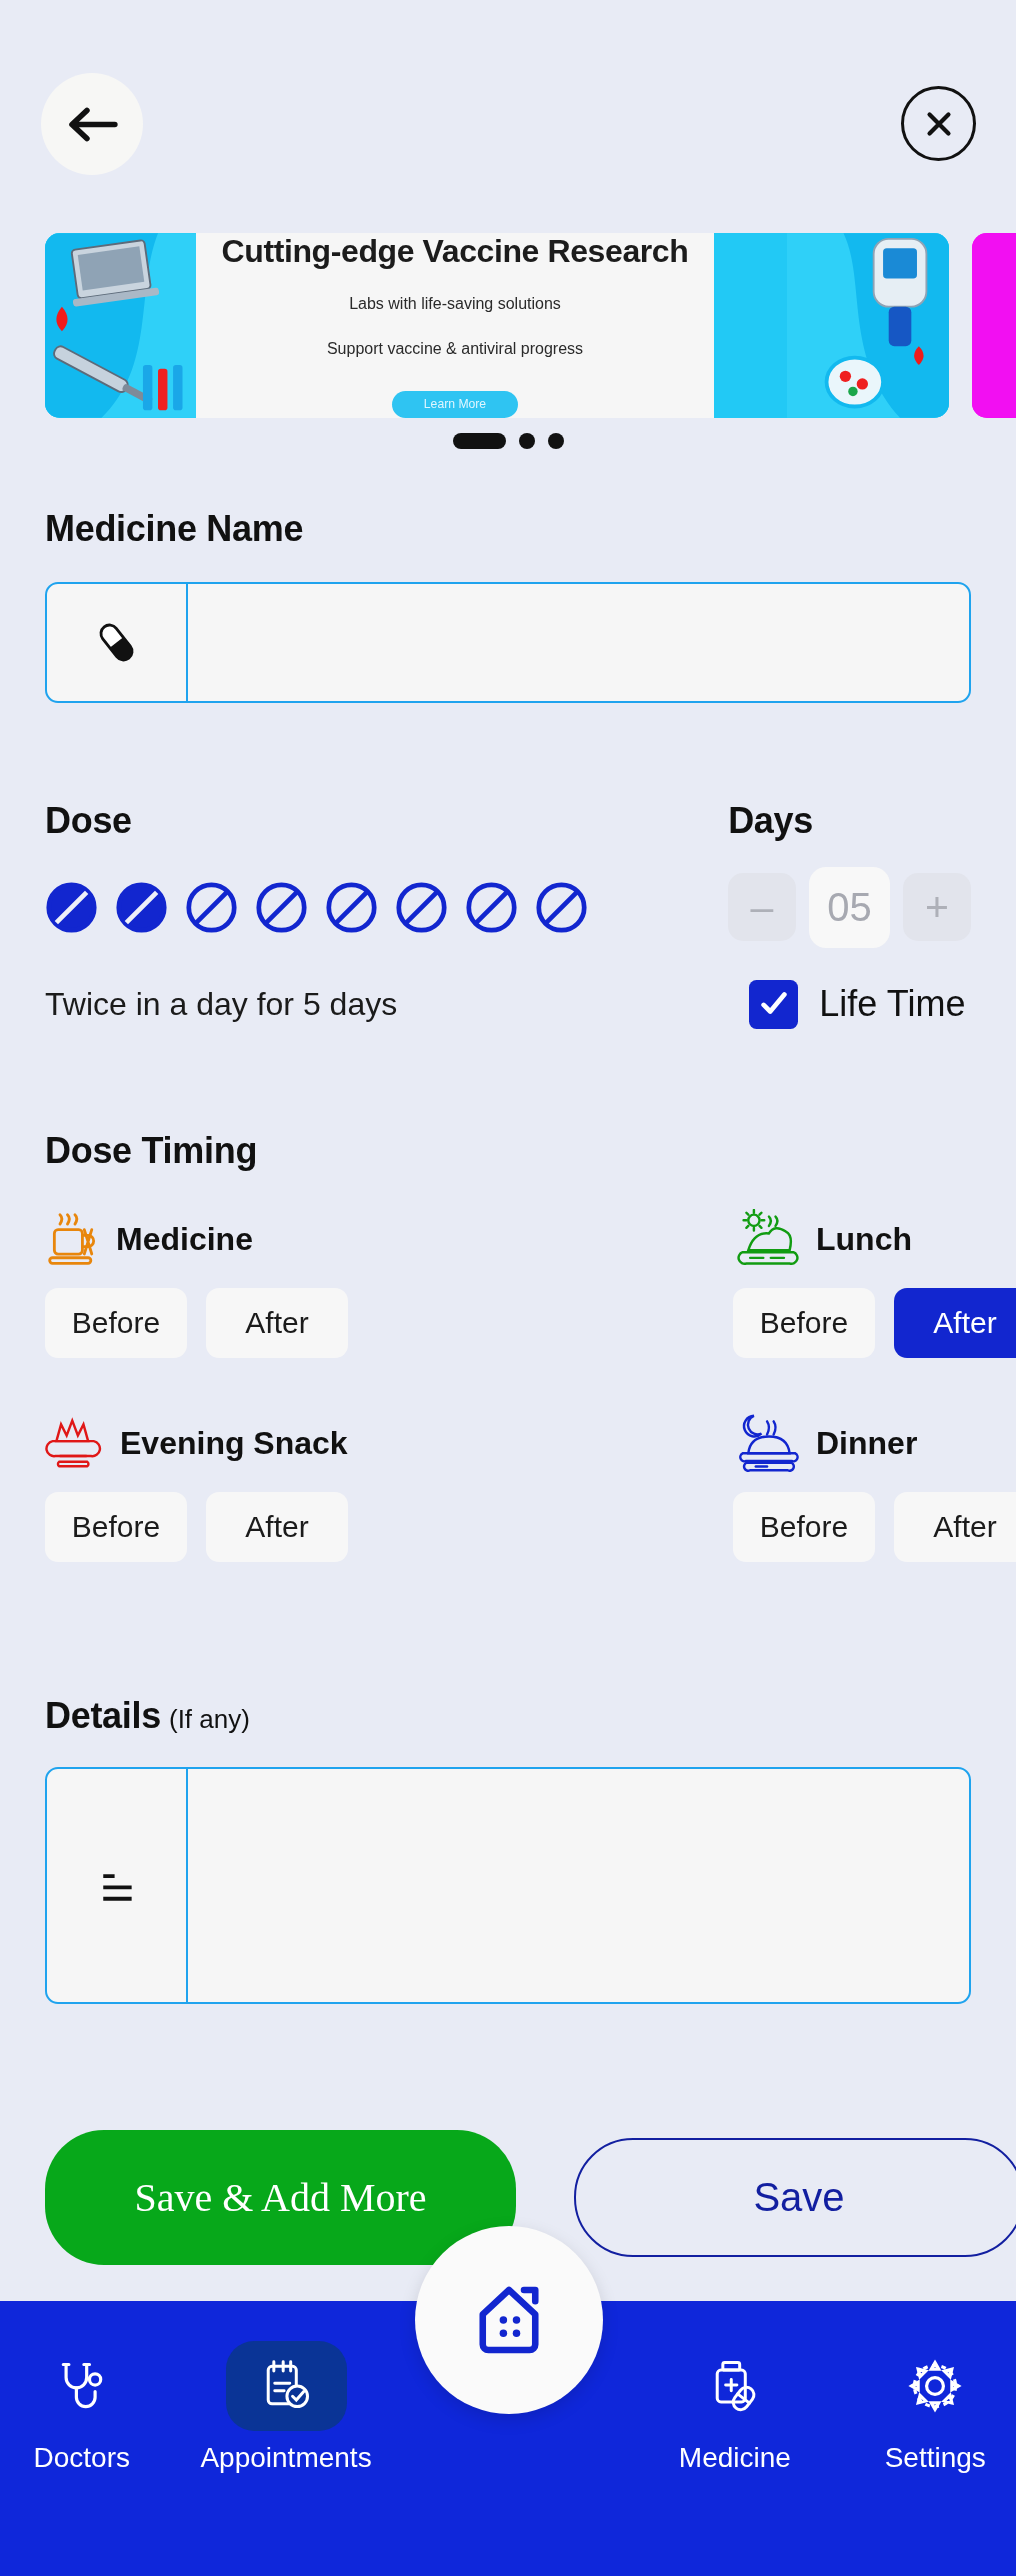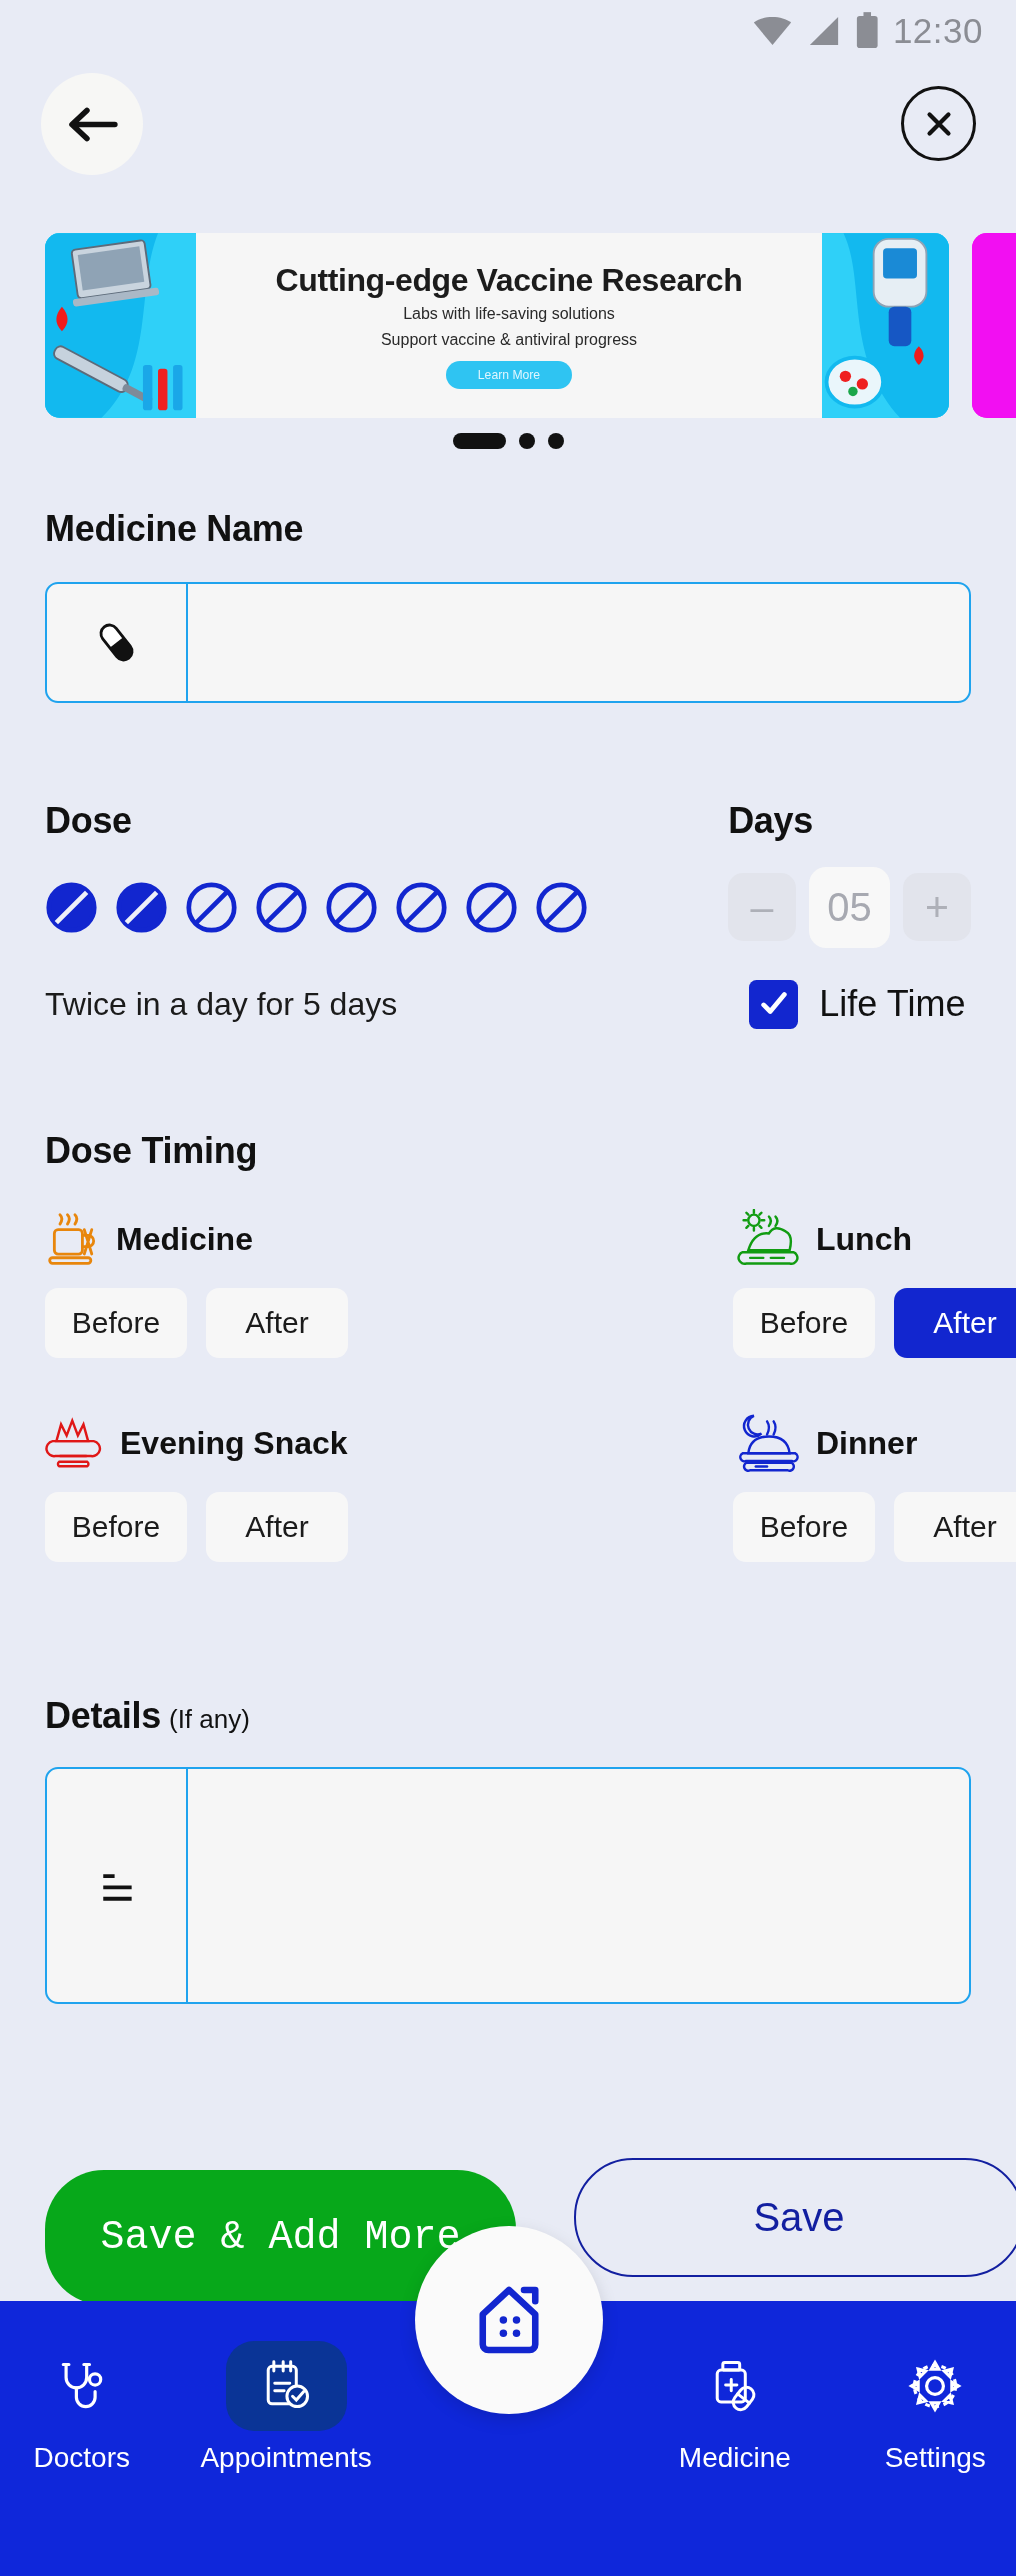--- a/index.html
+++ b/index.html
@@ -33,23 +33,23 @@
     display: flex; align-items: center; justify-content: center;
   }
 
   
   .carousel { position: absolute; top: 233px; left: 0; width: 1017px; height: 188px; overflow: hidden; }
   .banner {
     position: absolute; top: 0; left: 45px; width: 904px; height: 185px;
     border-radius: 15px; overflow: hidden; background: #22c9f5;
   }
   .banner-center {
-    position: absolute; left: 151px; top: 0; width: 626px; height: 185px;
+    position: absolute; left: 151px; top: 0; width: 518px; height: 185px;
     background: #f6f6f6; display: flex; flex-direction: column;
-    align-items: center; justify-content: center; gap: 3.8px;
+    align-items: center; justify-content: space-between; gap: 3.8px;
   }
   .banner-title { font-size: 32px; font-weight: 700; color: #1c1c1c; letter-spacing: -0.4px; white-space: nowrap; }
   .banner-sub { font-size: 16px; color: #2a2a2a; line-height: 1.35; }
   .banner-cta {
     margin-top: 7.5px; background: #2fc4f2; color: #dff6ff;
     font-size: 12.2px; padding: 6.6px 32px; border-radius: 19px;
   }
   .banner-art-l, .banner-art-r { position: absolute; top: 0; height: 185px; }
   .banner-art-l { left: 0; width: 162px; }
   .banner-art-r { right: 0; width: 162px; }
@@ -112,21 +112,21 @@
   }
   .ba-btn.selected { background: #1226cf; color: #fff; }
 
   .details-sub { font-size: 26px; font-weight: 400; color: #111; }
 
   
   .actions { display: flex; gap: 58px; align-items: center; }
   .btn-primary {
     width: 471px; height: 135px; border-radius: 59px; background: #07a81a;
     color: #fff; font-size: 40px; display: flex; align-items: center; justify-content: center;
-    border: none; font-family: Liberation Mono, monospace; margin-top: 40px;
+    border: none; font-family: Liberation Serif, serif;
   }
   .btn-outline {
     width: 450px; height: 119px; border-radius: 59px; background: transparent;
     color: #121fa0; font-size: 40px; display: flex; align-items: center; justify-content: center;
     border: 2.8px solid #121fa0; font-family: inherit;
   }
 
   
   .bottomnav {
     position: absolute; left: 0; bottom: 0; width: 1017px; height: 275px; background: #0f27da;
@@ -142,33 +142,20 @@
     bottom: 162px; width: 188px; height: 188px; border-radius: 50%;
     background: #fafafa; display: flex; align-items: center; justify-content: center;
     box-shadow: 0 5.6px 17px rgba(0,0,0,.13);
   }
 </style>
 </head>
 <body>
 
 <div class="screen">
 
-  <div class="statusbar">
-    <svg class="sb-icon" width="41" height="32" viewBox="0 0 44 34">
-      <path d="M2 8 C12 0, 32 0, 42 8 L22 32 Z" fill="#8b8d94"></path>
-    </svg>
-    <svg class="sb-icon" width="36" height="32" viewBox="0 0 38 34">
-      <path d="M34 2 L34 32 L4 32 Z" fill="#8b8d94"></path>
-    </svg>
-    <svg class="sb-icon" width="24.5" height="38" viewBox="0 0 26 40">
-      <rect x="9" y="0" width="8" height="5" fill="#8b8d94"></rect>
-      <rect x="2" y="4" width="22" height="34" rx="3" fill="#8b8d94"></rect>
-    </svg>
-    <span class="sb-time">12:30</span>
-  </div>
 
   <div class="header">
     <div class="back-btn">
       <svg width="53" height="41" viewBox="0 0 56 44">
         <path d="M52 22 H8 M22 7 L6 22 L22 37" stroke="#111" stroke-width="6" fill="none" stroke-linecap="round" stroke-linejoin="round"></path>
       </svg>
     </div>
     <div class="close-btn">
       <svg width="34" height="34" viewBox="0 0 36 36">
         <path d="M8 8 L28 28 M28 8 L8 28" stroke="#111" stroke-width="4.5" stroke-linecap="round"></path>

